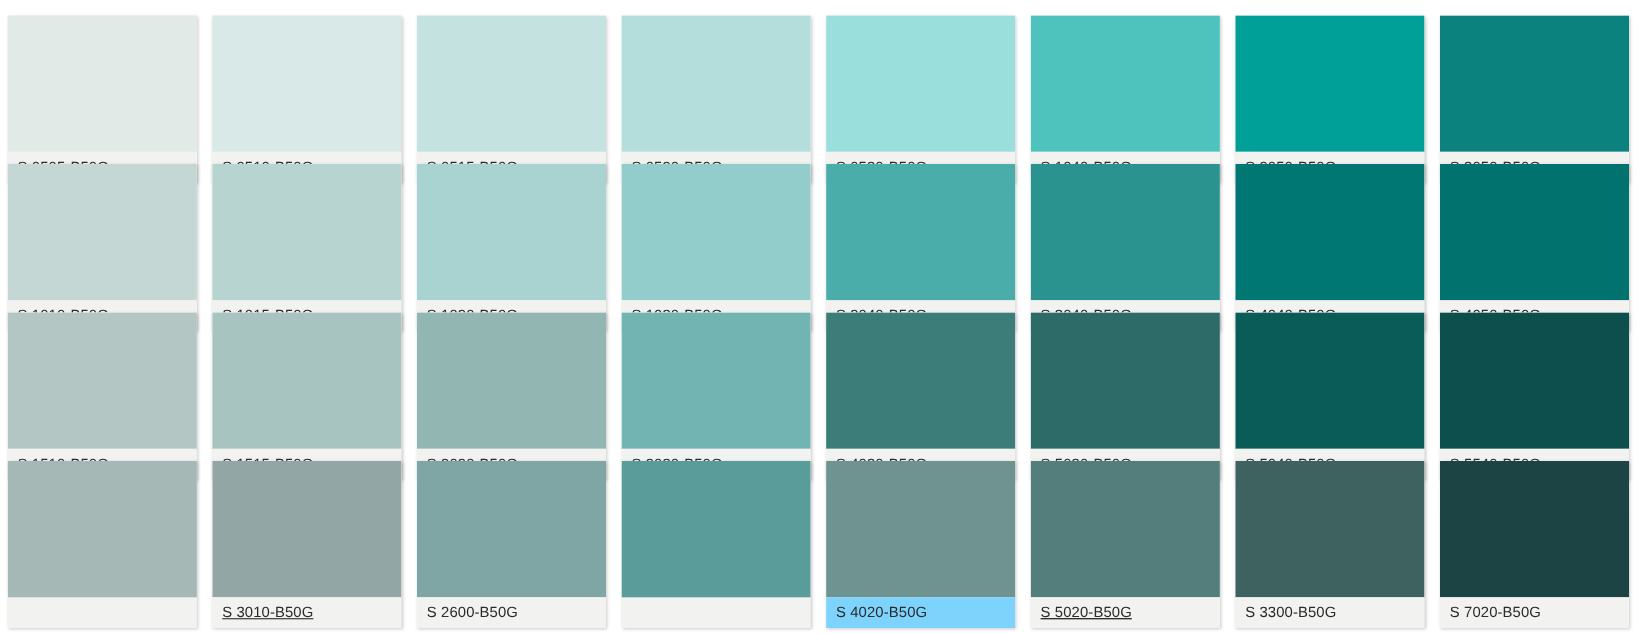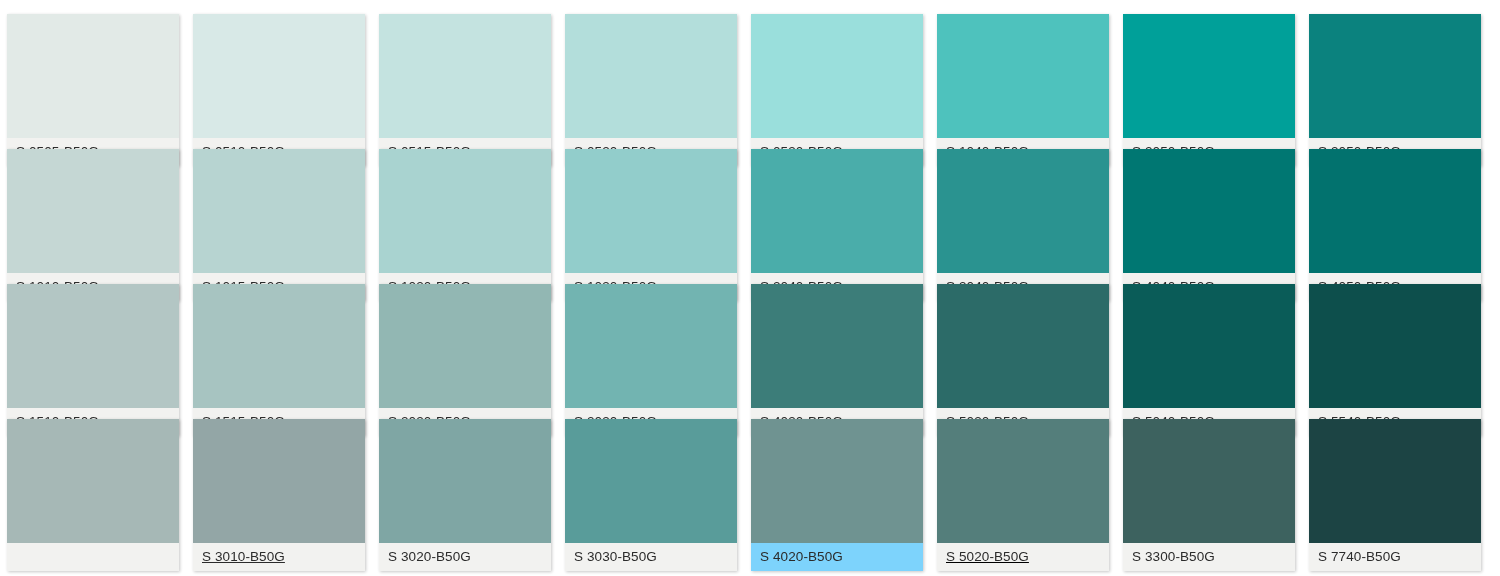--- a/index.html
+++ b/index.html
@@ -153,35 +153,34 @@
     </div>
     <div class="swatch-card" style="left: 7px; top: 419px; width: 172px; height: 152px;">
       <div class="swatch-color" title="#a6b8b6" style="height: 124px; background: rgb(166, 184, 182);"></div>
     </div>
     <div class="swatch-card" style="left: 193px; top: 419px; width: 172px; height: 152px;">
       <div class="swatch-color" title="#93a6a6" style="height: 124px; background: rgb(147, 166, 166);"></div>
       <div class="swatch-label" style="height: 28px; line-height: 28px; background: rgb(242, 242, 240); color: rgb(43, 43, 43); text-decoration: underline;">S 3010-B50G</div>
     </div>
     <div class="swatch-card" style="left: 379px; top: 419px; width: 172px; height: 152px;">
       <div class="swatch-color" title="#7fa6a4" style="height: 124px; background: rgb(127, 166, 164);"></div>
-      <div class="swatch-label" style="height: 28px; line-height: 28px; background: rgb(242, 242, 240); color: rgb(43, 43, 43);">S 3020-B50G</div>
+      <div class="swatch-label" style="height: 28px; line-height: 28px; background: rgb(242, 242, 240); color: rgb(43, 43, 43);">S 2600-B50G</div>
     </div>
     <div class="swatch-card" style="left: 565px; top: 419px; width: 172px; height: 152px;">
       <div class="swatch-color" title="#599c9a" style="height: 124px; background: rgb(89, 156, 154);"></div>
-      <div class="swatch-label" style="height: 28px; line-height: 28px; background: rgb(242, 242, 240); color: rgb(43, 43, 43);">S 3030-B50G</div>
     </div>
     <div class="swatch-card" style="left: 751px; top: 419px; width: 172px; height: 152px;">
       <div class="swatch-color" title="#6f9391" style="height: 124px; background: rgb(111, 147, 145);"></div>
       <div class="swatch-label" style="height: 28px; line-height: 28px; background: #7dd3fc; color: rgb(43, 43, 43);">S 4020-B50G</div>
     </div>
     <div class="swatch-card" style="left: 937px; top: 419px; width: 172px; height: 152px; text-decoration: underline;">
       <div class="swatch-color" title="#547e7b" style="height: 124px; background: rgb(84, 126, 123);"></div>
       <div class="swatch-label" style="height: 28px; line-height: 28px; background: rgb(242, 242, 240); color: rgb(43, 43, 43);">S 5020-B50G</div>
     </div>
     <div class="swatch-card" style="left: 1123px; top: 419px; width: 172px; height: 152px;">
       <div class="swatch-color" title="#3d625f" style="height: 124px; background: rgb(61, 98, 95);"></div>
       <div class="swatch-label" style="height: 28px; line-height: 28px; background: rgb(242, 242, 240); color: rgb(43, 43, 43);">S 3300-B50G</div>
     </div>
     <div class="swatch-card" style="left: 1309px; top: 419px; width: 172px; height: 152px;">
       <div class="swatch-color" title="#1c4444" style="height: 124px; background: rgb(28, 68, 68);"></div>
-      <div class="swatch-label" style="height: 28px; line-height: 28px; background: rgb(242, 242, 240); color: rgb(43, 43, 43);">S 7740-B50G</div>
+      <div class="swatch-label" style="height: 28px; line-height: 28px; background: rgb(242, 242, 240); color: rgb(43, 43, 43);">S 7020-B50G</div>
     </div>
   </div>
 
 </body></html>

